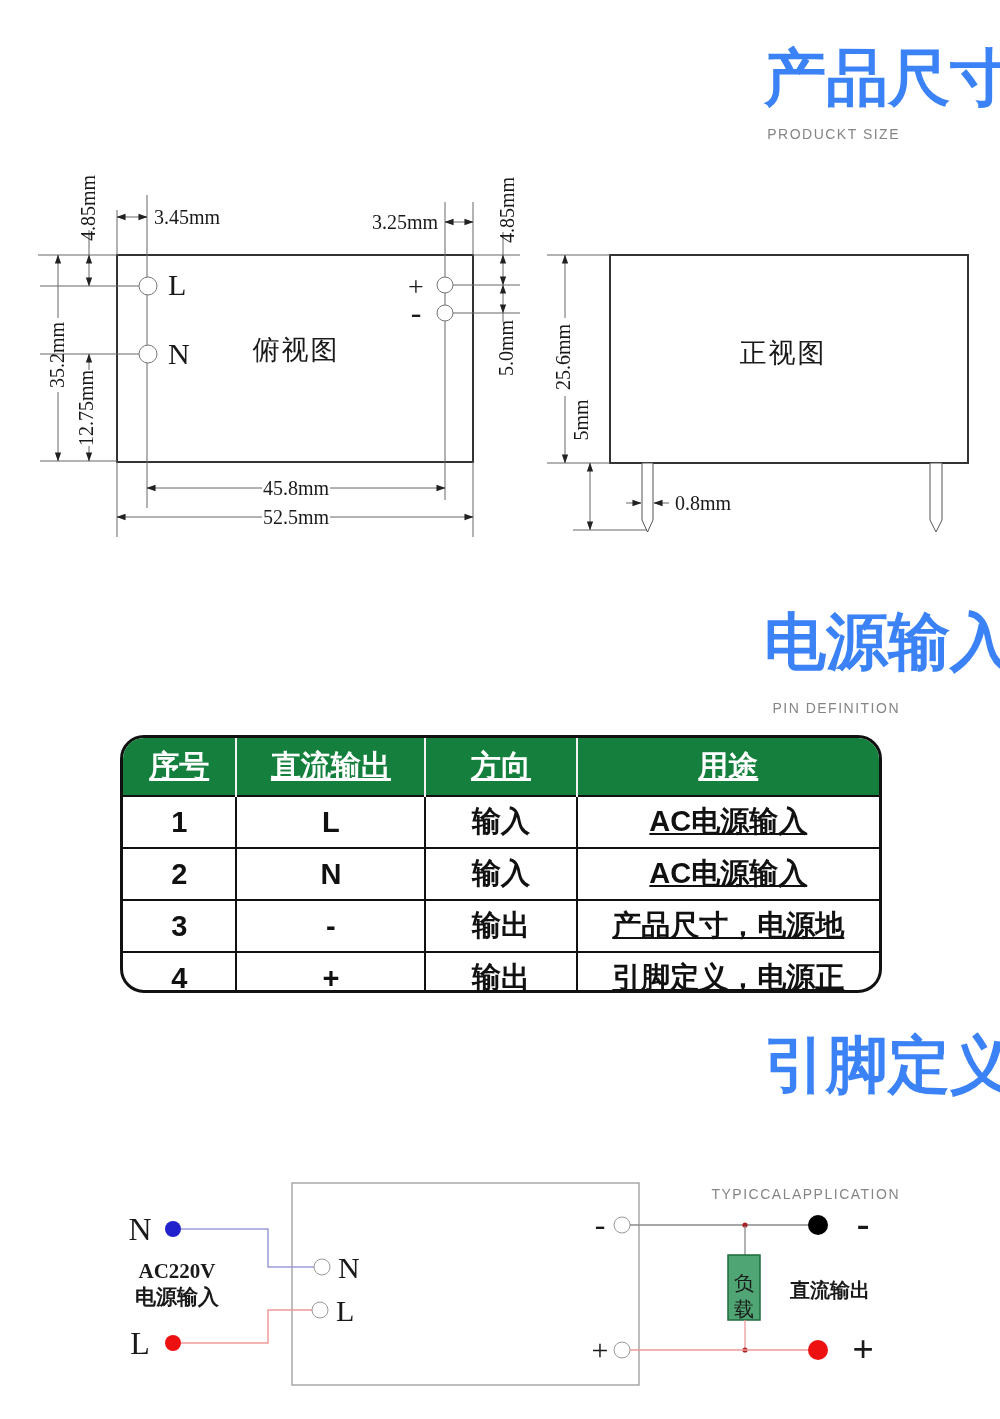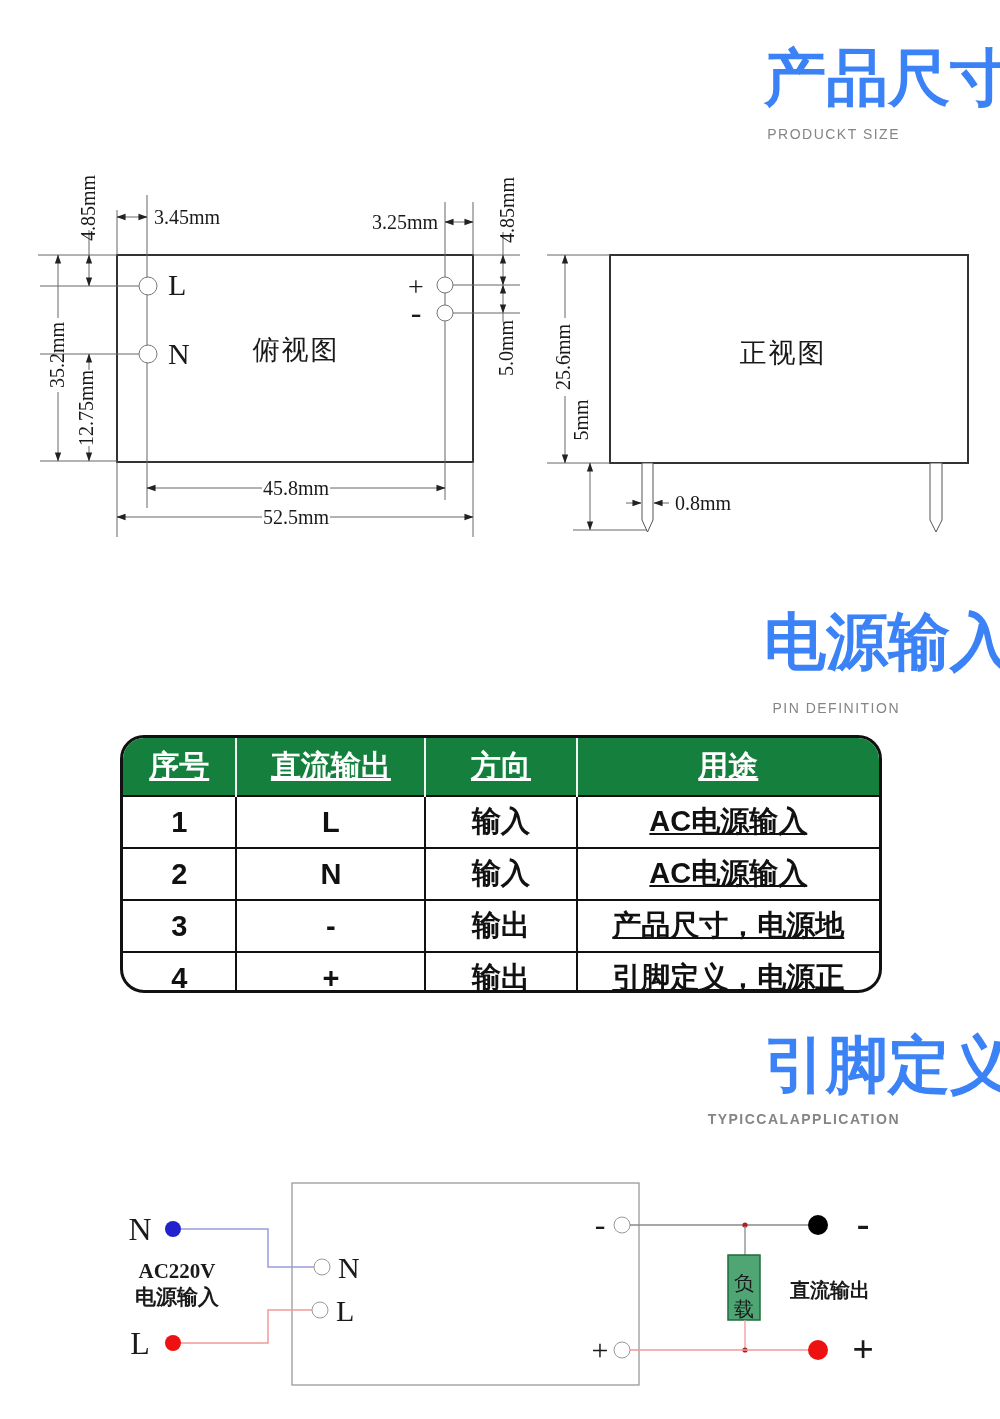--- a/index.html
+++ b/index.html
@@ -7,21 +7,21 @@
   .sec-title{position:absolute;left:0;width:1000px;text-align:right;
     color:#3b82f6;font-size:62px;line-height:68px;font-weight:800;
     font-family:"Liberation Sans",sans-serif;padding-left:12px;}
   .sec-sub{position:absolute;left:0;width:900px;text-align:right;
     color:#858585;font-size:14px;line-height:24px;font-weight:400;letter-spacing:1.5px;}
   #title-size{top:44px;}
   #sub-size{top:122px;}
   #title-pins{top:608px;}
   #sub-pins{top:696px;}
   #title-app{top:1031px;}
-  #sub-app{top:1107px;font-weight:bold;}
+  #sub-app{top:1182px;}
   #drawings{position:absolute;left:30px;top:170px;}
   #circuit{position:absolute;left:80px;top:1150px;}
   .tbl-wrap{position:absolute;left:120px;top:735px;width:756px;height:252px;
     border:3px solid #111;border-radius:24px;overflow:hidden;background:#fff;}
   table.pins{width:100%;height:100%;border-collapse:collapse;table-layout:fixed;}
   table.pins th{background:#15803d;color:#ffffff;font-size:30px;font-weight:700;
     height:55px;border-left:2px solid #f2f2f2;text-decoration:underline;}
   table.pins th:first-child{border-left:none;}
   table.pins td{font-size:29px;font-weight:600;color:#111;text-align:center;
     height:48px;border:2px solid #111;}

